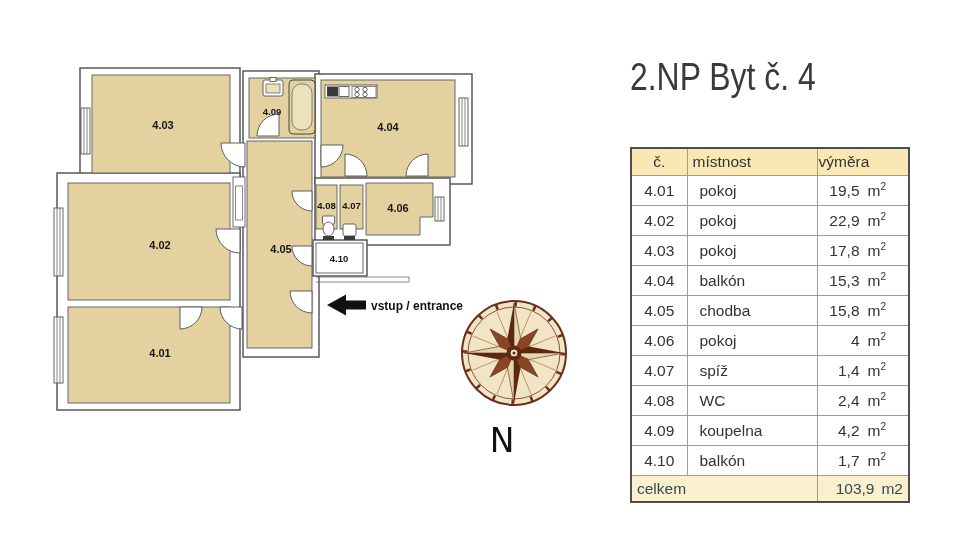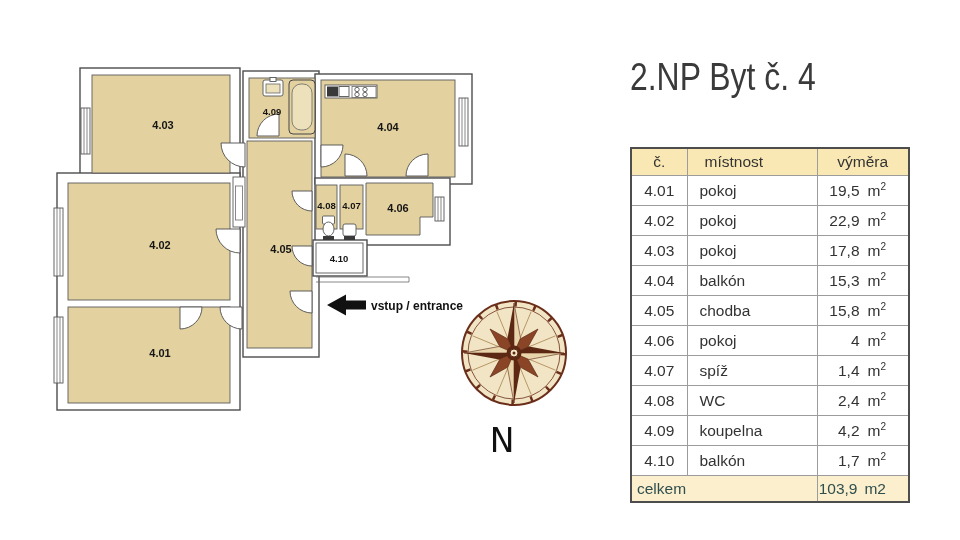--- a/index.html
+++ b/index.html
@@ -31,31 +31,31 @@
          font-size:38px;color:#3a3a3a;letter-spacing:0;
          transform:scaleX(0.84);transform-origin:left top;white-space:nowrap;}
 
   
   .areas{position:absolute;left:630px;top:147px;width:278px;
          border-collapse:collapse;table-layout:fixed;
          font-size:15.5px;color:#333333;border:2px solid #4d4d4d;}
   .areas th,.areas td{border:1px solid #9c9c9c;overflow:hidden;white-space:nowrap;}
   .areas thead th{background:#FAE8B4;font-weight:400;height:24px;}
   .areas thead th.h-id{text-align:center;}
-  .areas thead th.h-name{text-align:left;padding-left:17px;}
-  .areas thead th.h-area{text-align:center;}
+  .areas thead th.h-name{text-align:left;padding-left:5px;}
+  .areas thead th.h-area{text-align:left;}
   .areas tbody td{height:27px;background:#ffffff;}
   .areas td.c-id{text-align:center;}
   .areas td.c-name{padding-left:12px;}
   .areas td.c-area{text-align:right;padding-right:22px;}
   .areas .unit{display:inline-block;margin-left:8px;}
   .areas sup{font-size:10px;}
   .areas tfoot td{background:#FBEFCD;color:#2F4F4F;height:23px;}
   .areas tfoot td.t-label{text-align:left;padding-left:5px;}
-  .areas tfoot td.t-total{text-align:right;padding-right:22px;}
+  .areas tfoot td.t-total{text-align:right;padding-right:5px;}
   .areas tfoot .unit{margin-left:7px;}
 </style>
 </head>
 <body>
 
 <div class="page">
 
   <svg class="plan" viewBox="0 0 600 540" xmlns="http://www.w3.org/2000/svg">
 
     <rect class="wall" x="80" y="68" width="160" height="112"></rect>

